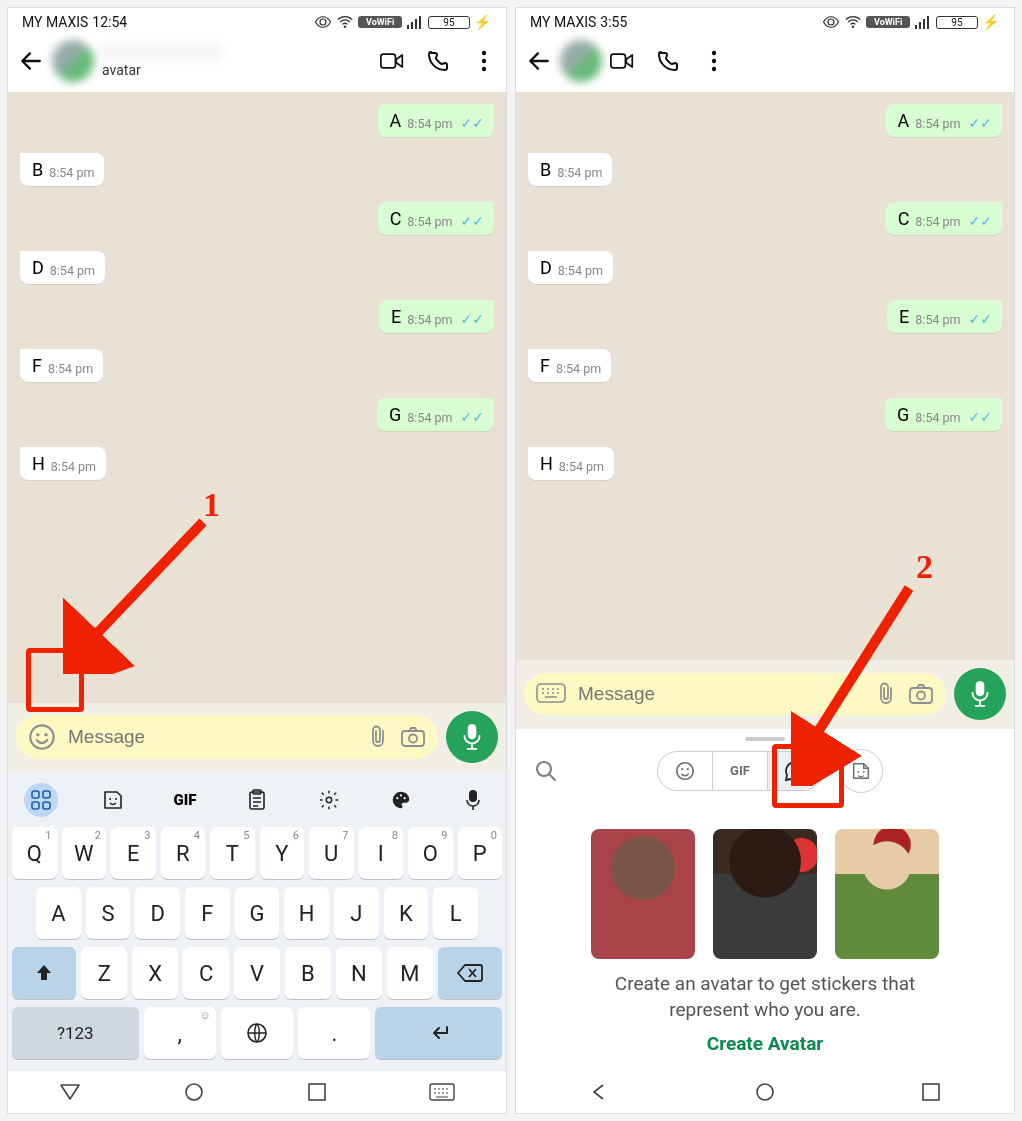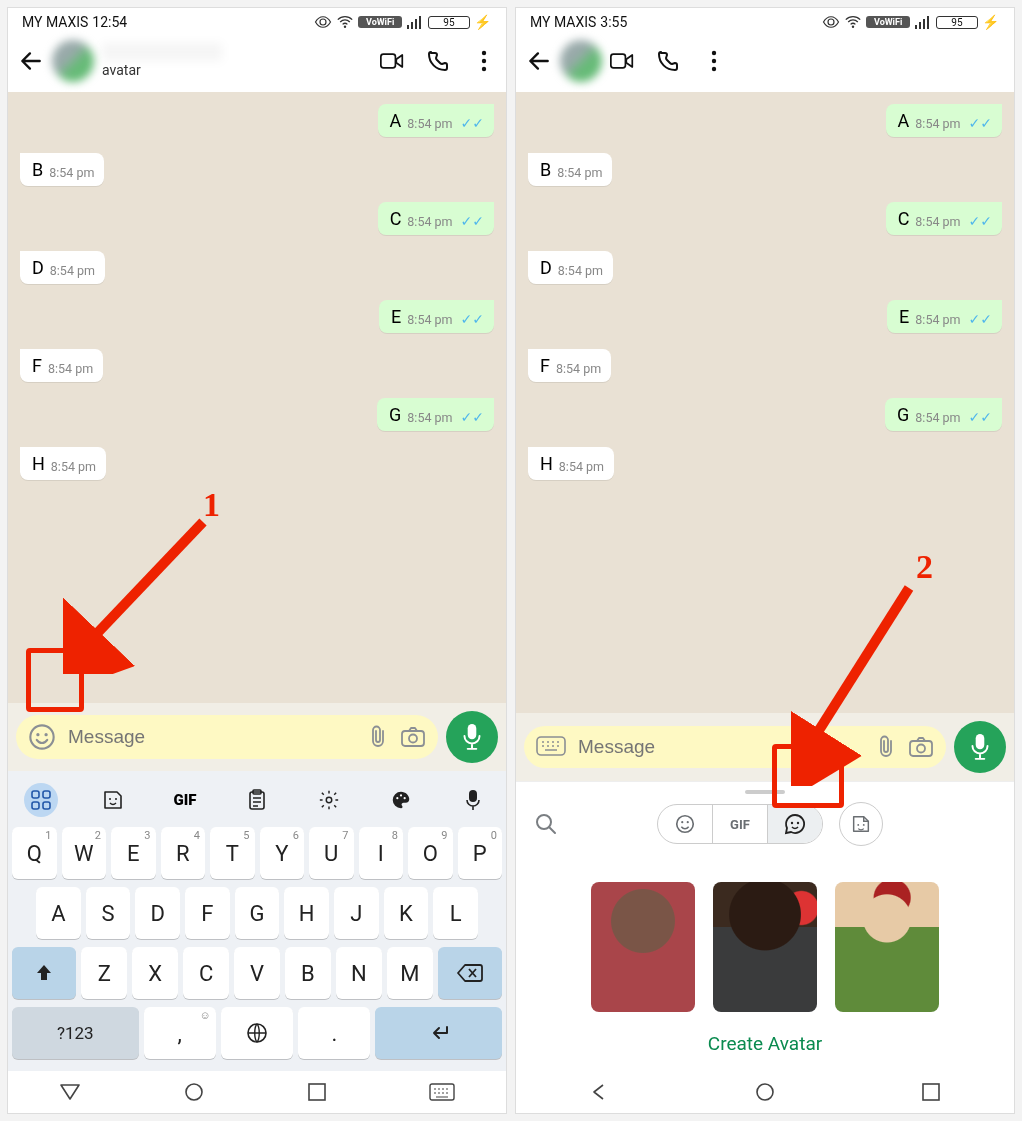--- a/index.html
+++ b/index.html
@@ -51,21 +51,21 @@
   .segbtn{width:54px;height:38px;display:flex;align-items:center;justify-content:center;border-right:1px solid #ccc}
   .segbtn:last-child{border-right:none}
   .segbtn.active{background:#eceff1}
   .stk{width:42px;height:42px;border:1px solid #ccc;border-radius:50%;display:flex;align-items:center;justify-content:center;margin-left:6px}
   .avimgs{display:flex;gap:18px;margin:36px 0 12px}
   .avimg{width:104px;height:130px;border-radius:8px}
   .av1{background:radial-gradient(circle at 50% 30%,#7a5547 30%,#a9454a 31% 60%,transparent 61%),linear-gradient(#d9b48f 40%,#a9454a 40%)}
   .av2{background:radial-gradient(circle at 50% 25%,#2b1b13 32%,transparent 33%),radial-gradient(circle at 85% 20%,#d33 12%,transparent 13%),linear-gradient(#3b2a1f 35%,#3a3b3c 35%)}
   .av3{background:radial-gradient(circle at 50% 28%,#e7caa6 22%,transparent 23%),radial-gradient(circle at 55% 12%,#a22 14%,transparent 15%),linear-gradient(#e7caa6 35%,#5f8b3a 35%)}
   .avtxt{font-size:19px;color:#555;text-align:center;line-height:1.4;max-width:380px}
-  .avlink{color:#0a8a4f;font-weight:400;font-size:19px;margin-top:8px}
+  .avlink{color:#0a8a4f;font-weight:700;font-size:19px;margin-top:8px}
   
   .anno{position:absolute;z-index:50;pointer-events:none}
   .box{border:5px solid #e20;border-radius:4px;position:absolute}
   .num{color:#e20;font-weight:900;font-size:34px;position:absolute;font-family:Georgia,serif}
   svg{display:block}
 </style>
 </head>
 <body>
 
 <div class="canvas">
@@ -515,20 +515,21 @@
               <path d="M9 17c1 1 2 1.4 3 1.4s2-.4 3-1.4" stroke="#6a6e72" stroke-width="1.4" fill="none"></path>
             </svg>
           </div>
         <span style="margin-left:auto;width:20px"></span>
       </div>
       <div class="avimgs">
         <div class="avimg av1"></div>
         <div class="avimg av2"></div>
         <div class="avimg av3"></div>
       </div>
+      <div class="avtxt">Create an avatar to get stickers that represent who you are.</div>
       <div class="avlink">Create Avatar</div>
     </div>
     <div class="navbar">
       <span>
           <svg width="20" height="20" viewBox="0 0 20 20">
             <path d="M14 3l-9 7 9 7" fill="none" stroke="#444" stroke-width="1.6" stroke-linejoin="round"></path>
           </svg>
         </span>
       <span>
           <svg width="22" height="22" viewBox="0 0 22 22">

